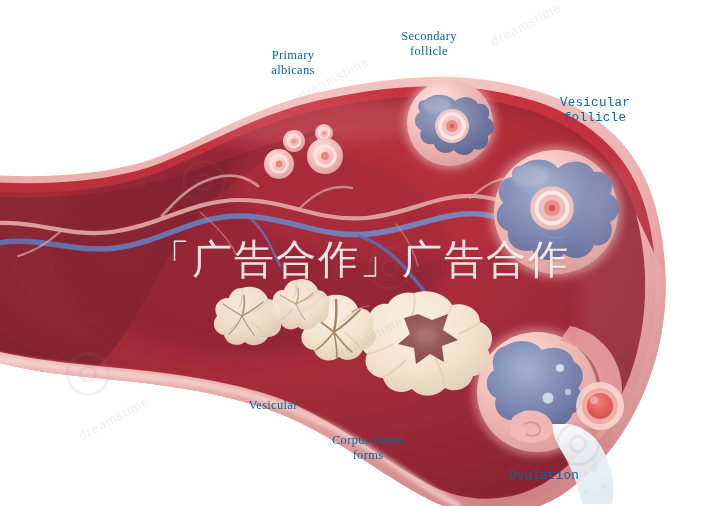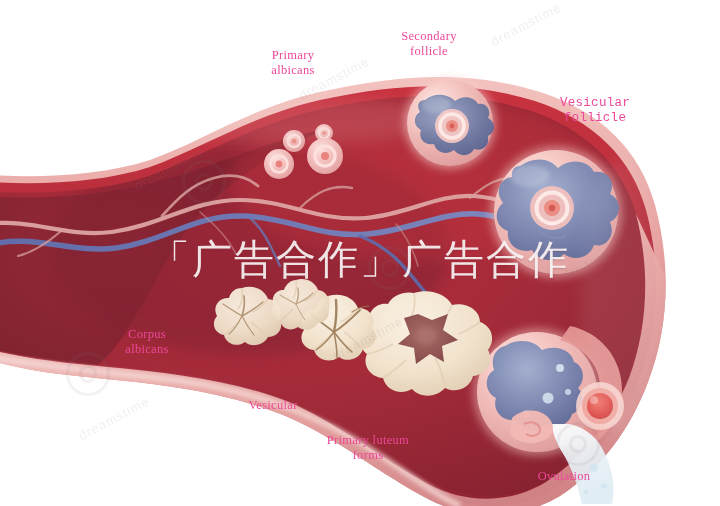--- a/index.html
+++ b/index.html
@@ -22,21 +22,21 @@
     position: absolute;
     left: 0; top: 0;
     width: 720px;
     height: 506px;
   }
   .label {
     position: absolute;
     font-family: "Liberation Serif", serif;
     font-size: 12.5px;
     line-height: 14px;
-    color: #ec4899;
+    color: #0369a1;
     text-align: center;
     white-space: pre-line;
     letter-spacing: 0.3px;
     user-select: none;
   }
   .label.two-line { line-height: 15px; }
 
   #overlay-text {
     position: absolute;
     left: 0;
@@ -529,22 +529,20 @@
     <div class="wm-ring" style="left:556px; top:422px;"></div>
     <div class="wm-ring" style="left:66px;  top:352px;"></div>
   </div>
 
   <div class="label two-line" style="left:258px; top:48px;  width:70px;">Primary
 albicans</div>
   <div class="label two-line" style="left:389px; top:29px;  width:80px;">Secondary
 follicle</div>
   <div class="label two-line" style="left:556px; top:96px;  width:78px;font-family:Liberation Mono, monospace;">Vesicular
 follicle</div>
-  <div class="label two-line" style="left:112px; top:327px; width:70px;">Corpus
-albicans</div>
   <div class="label" style="left:228px; top:398px; width:90px;">Vesicular</div>
-  <div class="label two-line" style="left:313px; top:433px; width:110px;">Primary luteum
+  <div class="label two-line" style="left:313px; top:433px; width:110px;">Corpus forms
 forms</div>
-  <div class="label" style="left:523px; top:469px; width:82px;">Ovulation</div>
+  <div class="label" style="left:503px; top:469px; width:82px;font-family:Liberation Mono, monospace;">Ovulation</div>
 
   <div id="overlay-text">「广告合作」广告合作</div>
 
 </div>
 
 </body></html>

